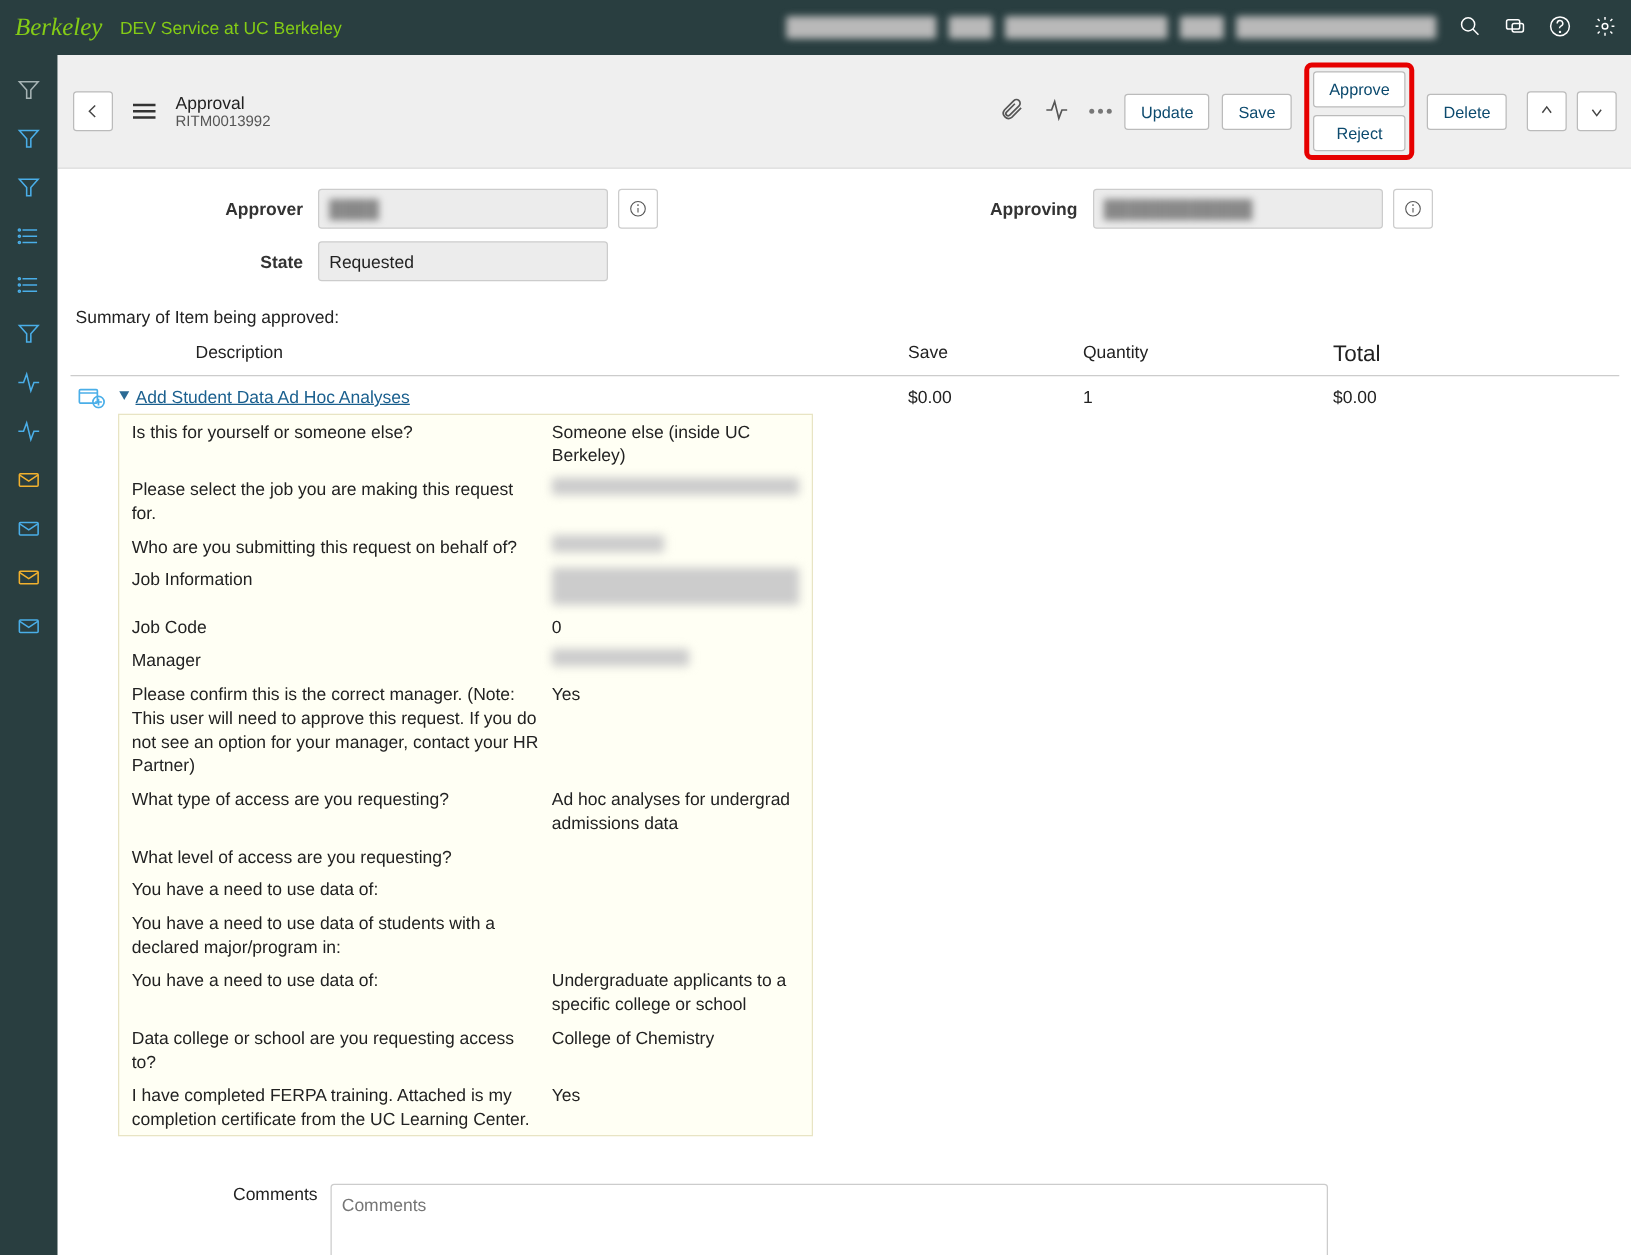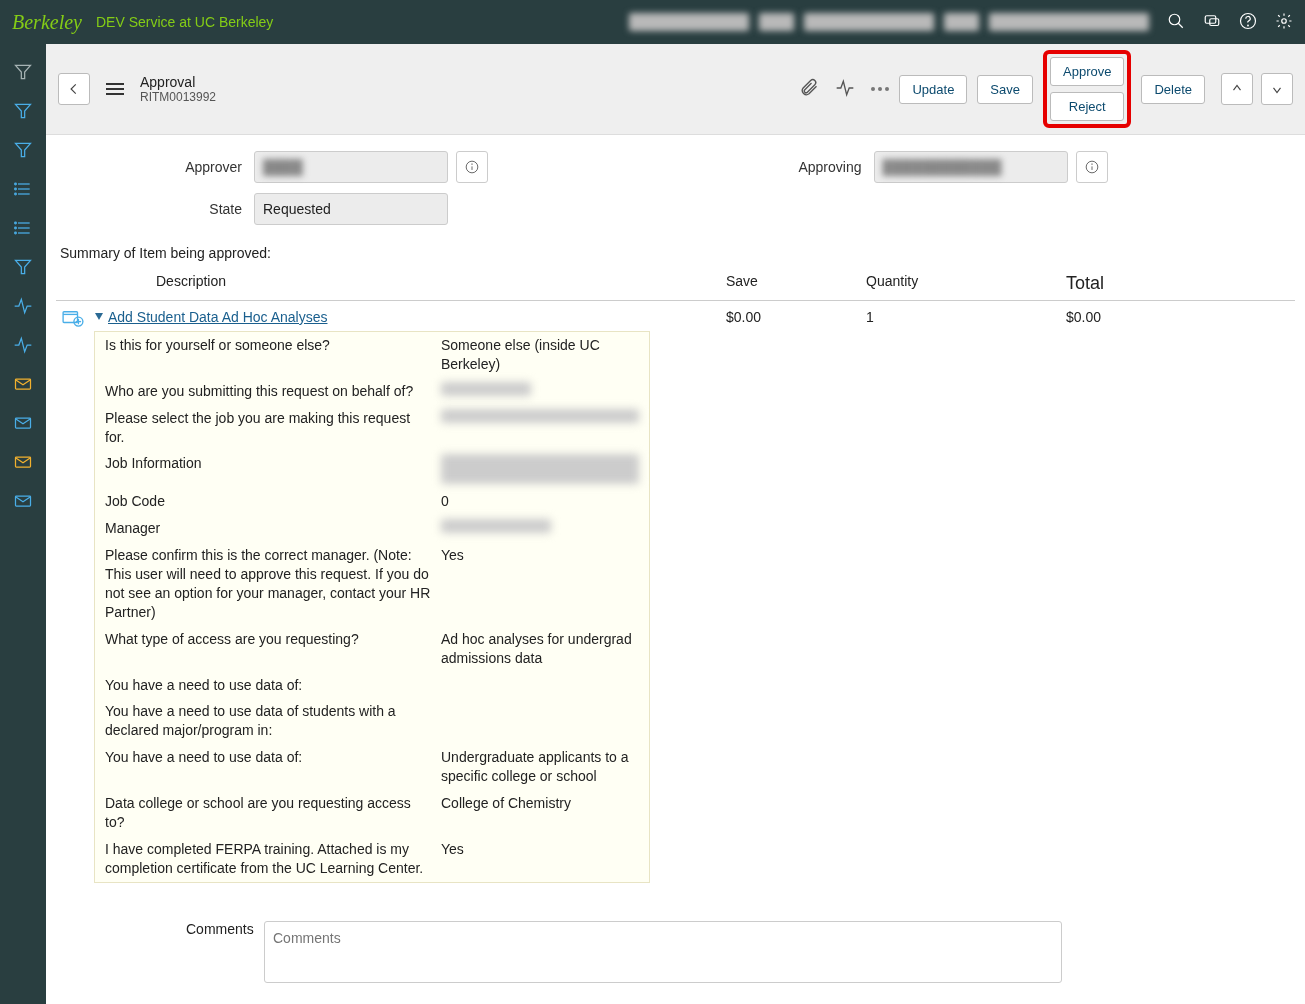--- a/index.html
+++ b/index.html
@@ -41,22 +41,22 @@
   .dots { display:flex; gap:3px;}
   .dots span { width:4px; height:4px; background:#777; border-radius:50%;}
   .btn { border:1px solid #bbb; background:#fff; padding:6px 12px; border-radius:3px; font-size:13px; color:#0c4a6e; cursor:pointer;}
   .highlight-box { border: 4px solid #e60000; border-radius: 6px; padding: 3px; display:flex; gap:6px;flex-direction:column;}
   .nav-arrows { display:flex; gap:8px; margin-left:6px;}
   
   .form-area { padding: 16px 10px 0 10px; }
   .form-row { display:flex; align-items:center; margin-bottom:10px; }
   .form-left { flex:0 0 50%; display:flex; align-items:center;}
   .form-right { flex:0 0 50%; display:flex; align-items:center;}
-  .form-label { width: 198px; text-align:right; padding-right:12px; font-size:14px; color:#333;}
-  .form-input { width:194px; height:32px; border:1px solid #ccc; background:#ececec; border-radius:3px; padding:0 8px; display:flex; align-items:center;}
+  .form-label { width: 198px; text-align:right; padding-right:12px; font-size:14px; color:#333;font-weight:bold;}
+  .form-input { width:232px; height:32px; border:1px solid #ccc; background:#ececec; border-radius:3px; padding:0 8px; display:flex; align-items:center;}
   .form-input .blur { filter: blur(3px); color:#888;}
   .info-icon { width:32px; height:32px; border:1px solid #ccc; border-radius:3px; margin-left:8px; display:flex; align-items:center; justify-content:center; cursor:pointer;}
   .info-icon svg { width:14px; height:14px; stroke:#555; fill:none; stroke-width:1.5;}
   
   .summary-label { padding: 10px 0 6px 4px; font-size:14px;}
   .tbl-head { display:flex; border-bottom:1px solid #ccc; padding:6px 0;}
   .col-desc-h { flex:0 0 670px; padding-left:100px; font-size:14px;}
   .col-price-h { flex:0 0 140px; font-size:14px;}
   .col-qty-h { flex:0 0 200px; font-size:14px;}
   .col-total-h { flex:1; font-size:18px;}
@@ -289,46 +289,50 @@
                   <polygon points="1,1 9,1 5,8" fill="#2b6a94"></polygon>
                 </svg></span>
             <a class="row-link">Add Student Data Ad Hoc Analyses</a>
           </div>
           <div class="detail-box" id="detail-box">
               <div class="detail-row">
                 <div class="detail-q">Is this for yourself or someone else?</div>
                 <div class="detail-a">Someone else (inside UC Berkeley)</div>
               </div>
               <div class="detail-row">
+                <div class="detail-q">Please select the job you are making this request for.</div>
+                <div class="detail-a"><span class="blur" style="width: 198px; height: 14px;">&nbsp;</span></div>
+              </div>
+              <div class="detail-row">
                 <div class="detail-q">Who are you submitting this request on behalf of?</div>
                 <div class="detail-a"><span class="blur" style="width: 90px; height: 14px;">&nbsp;</span></div>
               </div>
               <div class="detail-row">
-                <div class="detail-q">Please select the job you are making this request for.</div>
-                <div class="detail-a"><span class="blur" style="width: 198px; height: 14px;">&nbsp;</span></div>
-              </div>
-              <div class="detail-row">
                 <div class="detail-q">Job Information</div>
                 <div class="detail-a"><span class="blur" style="width: 198px; height: 30px;">&nbsp;</span></div>
               </div>
               <div class="detail-row">
                 <div class="detail-q">Job Code</div>
                 <div class="detail-a">0</div>
               </div>
               <div class="detail-row">
                 <div class="detail-q">Manager</div>
                 <div class="detail-a"><span class="blur" style="width: 110px; height: 14px;">&nbsp;</span></div>
               </div>
               <div class="detail-row">
                 <div class="detail-q">Please confirm this is the correct manager. (Note: This user will need to approve this request. If you do not see an option for your manager, contact your HR Partner)</div>
                 <div class="detail-a">Yes</div>
               </div>
               <div class="detail-row">
                 <div class="detail-q">What type of access are you requesting?</div>
                 <div class="detail-a">Ad hoc analyses for undergrad admissions data</div>
+              </div>
+              <div class="detail-row">
+                <div class="detail-q">What level of access are you requesting?</div>
+                <div class="detail-a"></div>
               </div>
               <div class="detail-row">
                 <div class="detail-q">You have a need to use data of:</div>
                 <div class="detail-a"></div>
               </div>
               <div class="detail-row">
                 <div class="detail-q">You have a need to use data of students with a declared major/program in:</div>
                 <div class="detail-a"></div>
               </div>
               <div class="detail-row">

